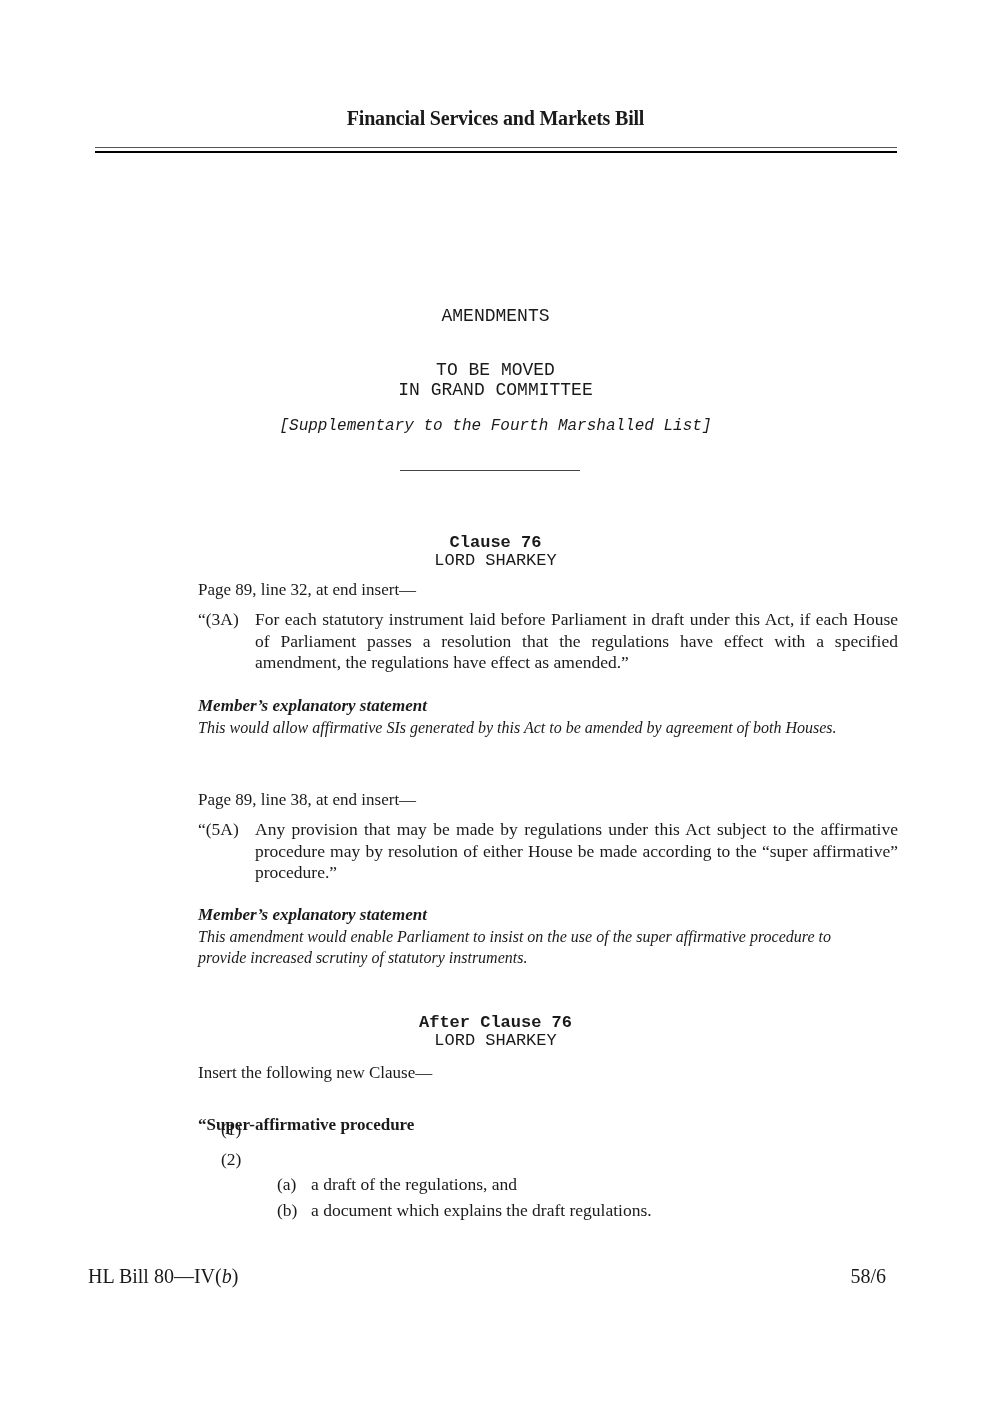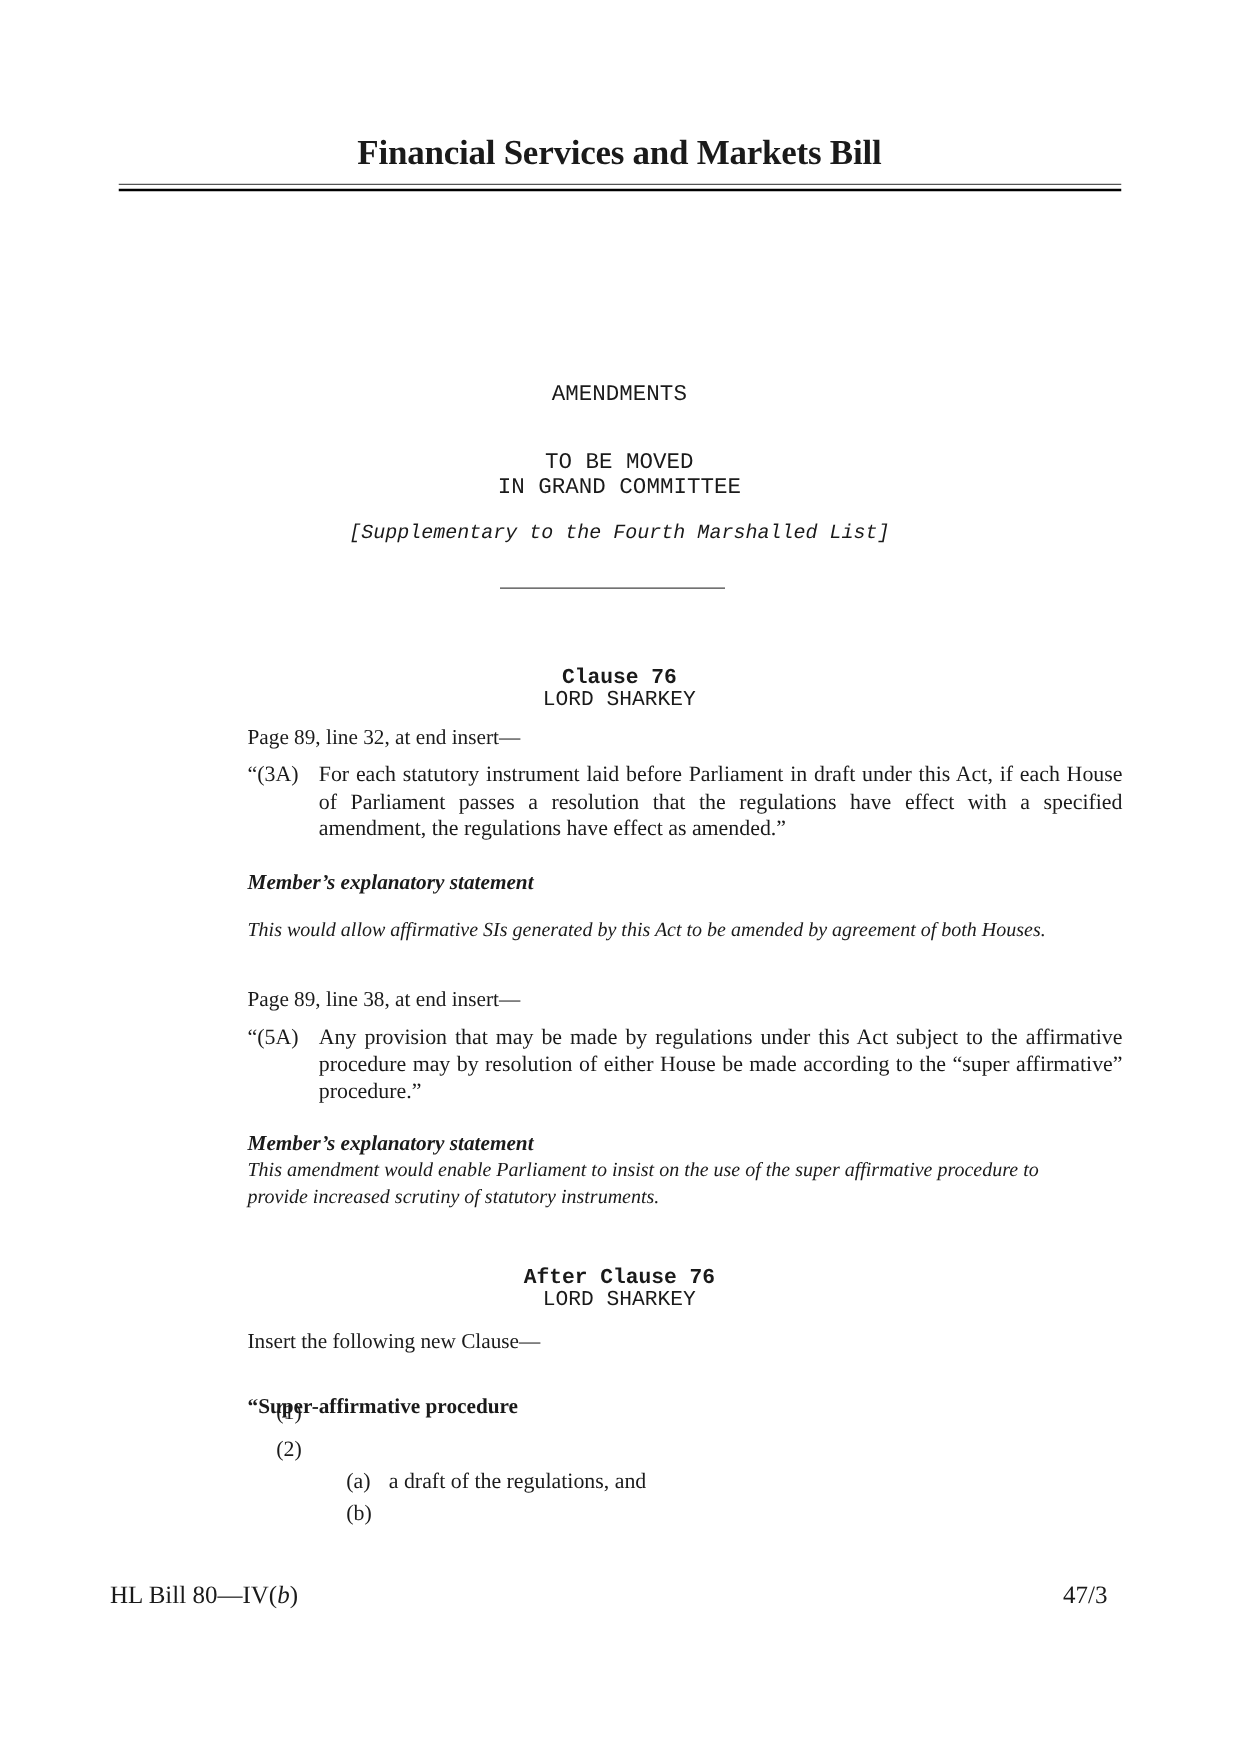--- a/index.html
+++ b/index.html
@@ -4,21 +4,21 @@
 <style>
   html, body { margin: 0; padding: 0; background: #ffffff; }
   body {
     width: 991px; height: 1401px; position: relative; overflow: hidden;
     font-family: "Liberation Serif", "DejaVu Serif", serif;
     color: #1a1a1a;
   }
   .abs { position: absolute; }
   .title {
     left: 0; width: 991px; top: 107px; text-align: center;
-    font-size: 28px; font-weight: bold; letter-spacing: -0.2px;
+    font-size: 20px; font-weight: bold; letter-spacing: -0.2px;
   }
   .rule-thin { left: 95px; width: 802px; top: 147px; height: 1px; background: #555; }
   .rule-thick { left: 95px; width: 802px; top: 151px; height: 2px; background: #000; }
   .center-line {
     left: 0; width: 991px; text-align: center; font-size: 18px; font-family: Liberation Mono, monospace;
   }
   .italic { font-style: italic; }
   .short-rule { left: 400px; width: 180px; top: 470px; height: 1px; background: #444; }
   .bold { font-weight: bold; margin-top: 24px; }
   .para { font-size: 17px; line-height: 21.5px; }
@@ -50,21 +50,21 @@
 <div class="abs center-line bold" style="top:509px; font-size:17px;">Clause 76</div>
 <div class="abs center-line" style="top:551px; font-size:17px;">LORD SHARKEY</div>
 
 <div class="abs body-left para" style="top:579px;">Page 89, line 32, at end insert—</div>
 <div class="abs amend" style="top:609px;">
   <span class="num">“(3A)</span>
   <span class="txt">For each statutory instrument laid before Parliament in draft under this Act, if each House of Parliament passes a resolution that the regulations have effect with a specified amendment, the regulations have effect as amended.”</span>
 </div>
 
 <div class="abs body-left stmt-head" style="top:696px;">Member’s explanatory statement</div>
-<div class="abs body-left stmt-body" style="top:717px;margin-top:17px;">This would allow affirmative SIs generated by this Act to be amended by agreement of both Houses.</div>
+<div class="abs body-left stmt-body" style="top:717px;">This would allow affirmative SIs generated by this Act to be amended by agreement of both Houses.</div>
 
 <div class="abs body-left para" style="top:789px;">Page 89, line 38, at end insert—</div>
 <div class="abs amend" style="top:819px;">
   <span class="num">“(5A)</span>
   <span class="txt">Any provision that may be made by regulations under this Act subject to the affirmative procedure may by resolution of either House be made according to the “super affirmative” procedure.”</span>
 </div>
 
 <div class="abs body-left stmt-head" style="top:905px;">Member’s explanatory statement</div>
 <div class="abs body-left stmt-body" style="top:926px; width:640px;">This amendment would enable Parliament to insist on the use of the super affirmative procedure to provide increased scrutiny of statutory instruments.</div>
 
@@ -79,16 +79,17 @@
 </div>
 <div class="abs sub" style="top:1149px; left:221px; width:680px;">
   <span class="num">(2)</span>
 </div>
 <div class="abs sub" style="top:1174px; left:277px; width:620px;">
   <span class="num">(a)</span>
   <span>a draft of the regulations, and</span>
 </div>
 <div class="abs sub" style="top:1200px; left:277px; width:620px;">
   <span class="num">(b)</span>
+  <span>a document which explains the draft regulations.</span>
 </div>
 
 <div class="abs footer" style="top:1265px; left:88px;"><span>HL Bill 80—IV(</span><i>b</i><span>)</span></div>
-<div class="abs footer" style="top:1265px; right:105px;">47/3</div>
+<div class="abs footer" style="top:1265px; right:105px;">58/6</div>
 
 </body></html>

